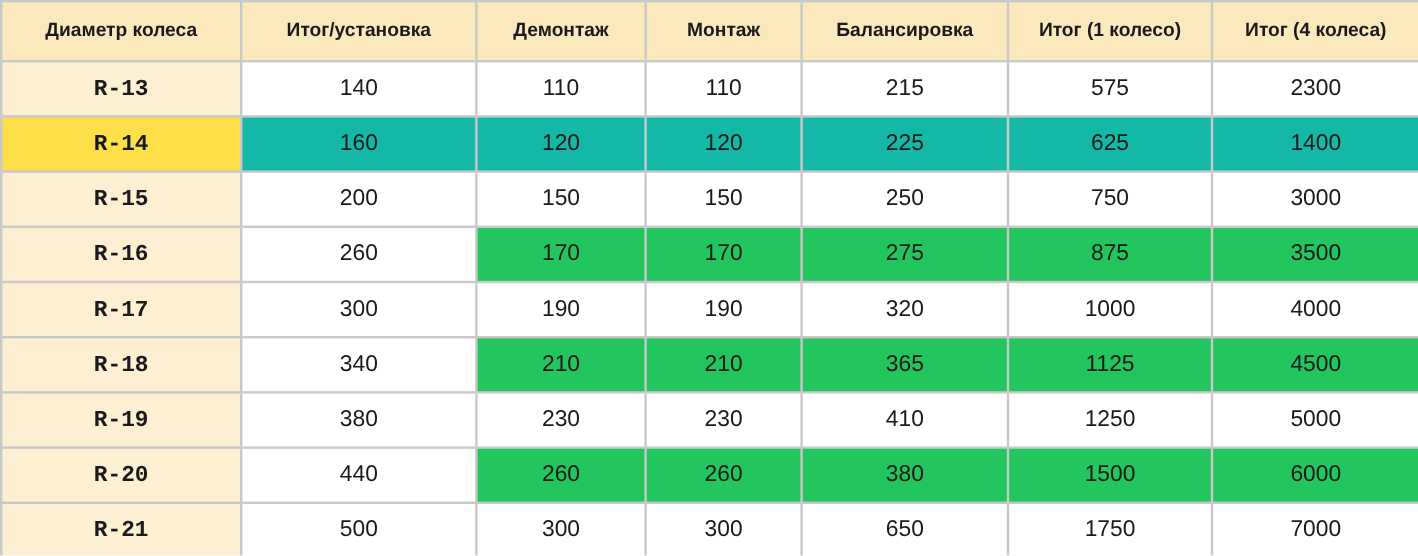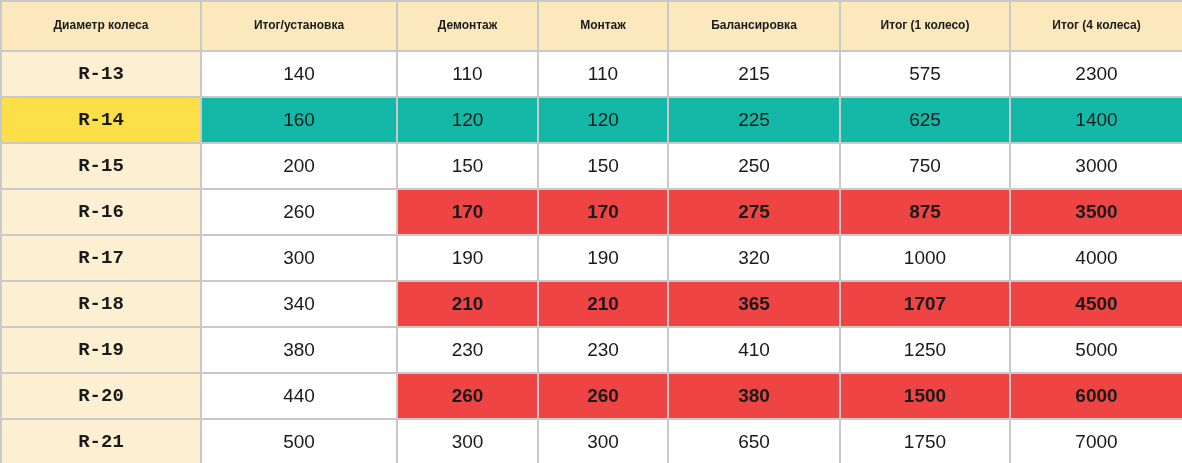--- a/index.html
+++ b/index.html
@@ -24,42 +24,41 @@
     text-align: center;
     vertical-align: middle;
     font-size: 19px;
     color: #1a1a1a;
     padding: 0 4px;
     box-sizing: border-box;
   }
   #price-table thead th {
     background: #fbe9bd;
     font-weight: bold;
-    font-size: 12px;
+    font-size: 16px;
     height: 50px;
     line-height: 1.1;
   }
   #price-table tbody td {
     height: 46px;
     background: #ffffff;
   }
   #price-table tbody td.wheel {
     background: #fdf0d2;
     font-weight: bold;
     font-family: Liberation Mono, monospace;
   }
   #price-table tbody tr.alt td {
     background: #14b8a6;
   }
   #price-table tbody tr.alt td.wheel {
     background: #fde047;
   }
   #price-table tbody tr.mixed td.m {
-    background: #ef4444;
-    font-weight: bold;
+    background: #22c55e;
   }
   
   col.c0 { width: 200px; }
   col.c1 { width: 196px; }
   col.c2 { width: 141px; }
   col.c3 { width: 130px; }
   col.c4 { width: 172px; }
   col.c5 { width: 170px; }
   col.c6 { width: 173px; }
 </style>
@@ -132,21 +131,21 @@
       <td>320</td>
       <td>1000</td>
       <td>4000</td>
     </tr>
     <tr class="mixed">
       <td class="wheel">R-18</td>
       <td>340</td>
       <td class="m">210</td>
       <td class="m">210</td>
       <td class="m">365</td>
-      <td class="m">1707</td>
+      <td class="m">1125</td>
       <td class="m">4500</td>
     </tr>
     <tr class="plain">
       <td class="wheel">R-19</td>
       <td>380</td>
       <td>230</td>
       <td>230</td>
       <td>410</td>
       <td>1250</td>
       <td>5000</td>

